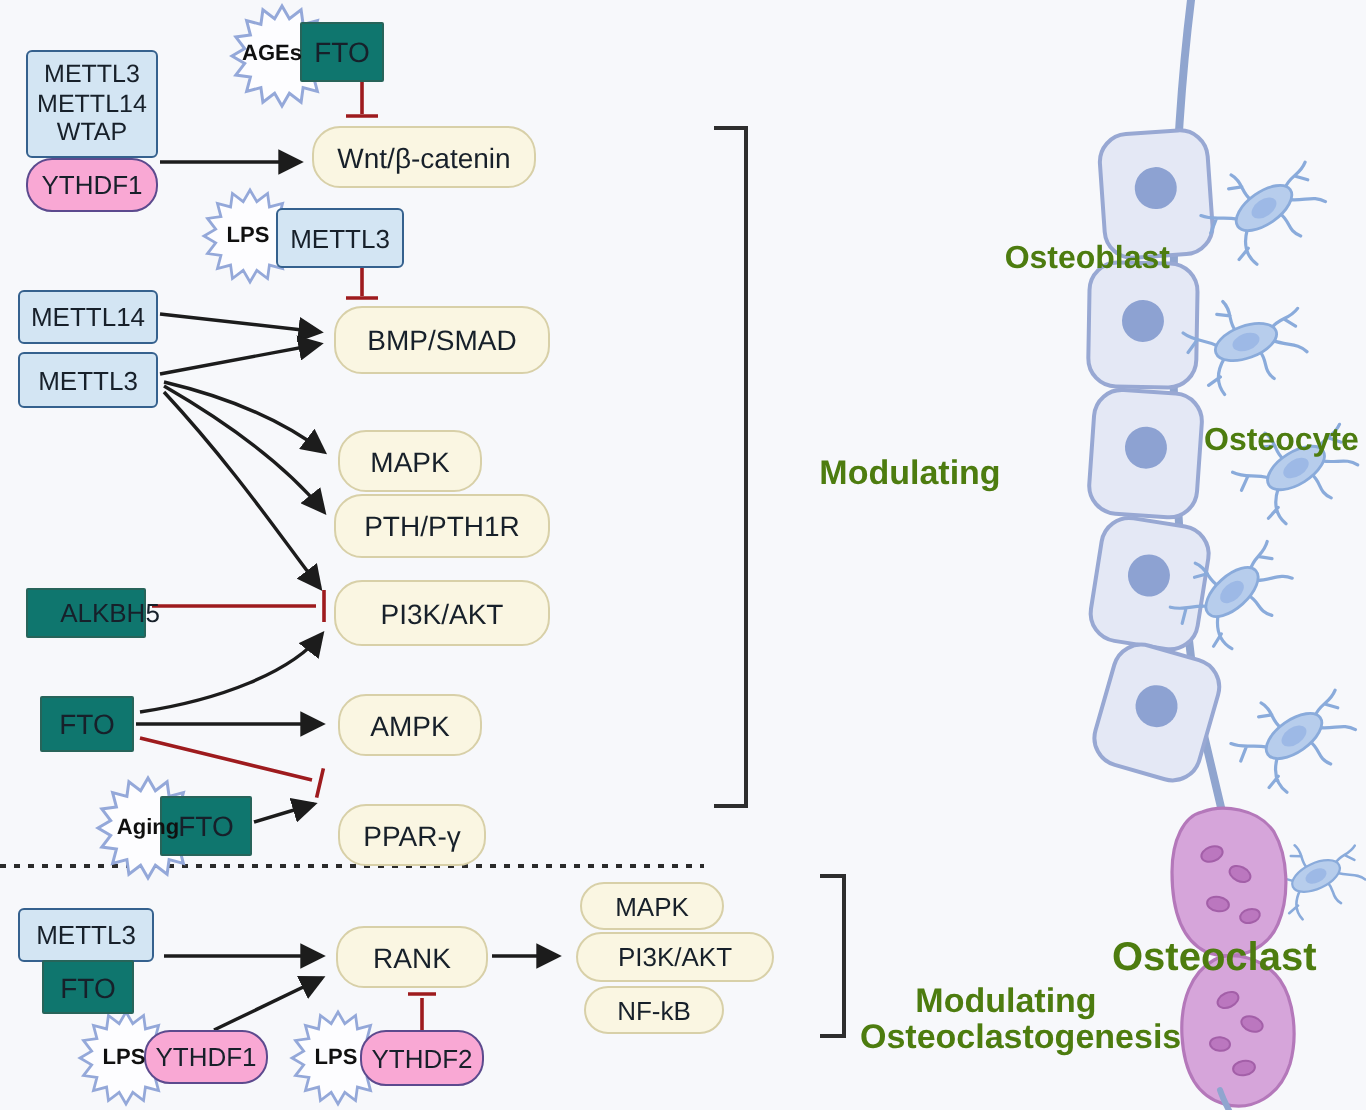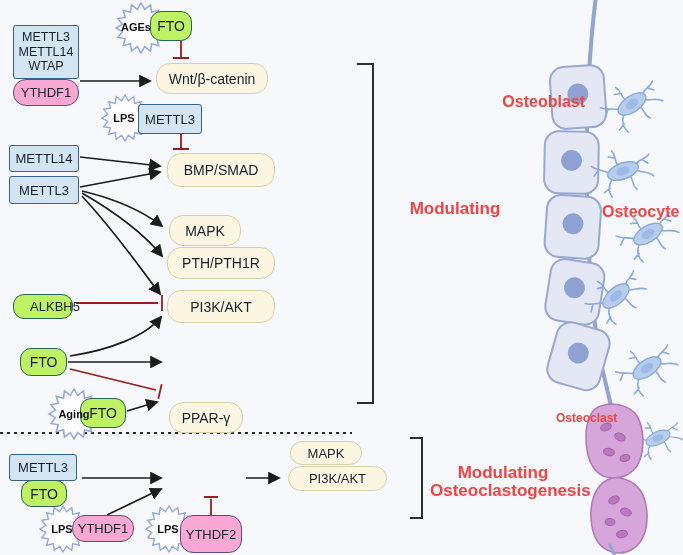--- a/index.html
+++ b/index.html
@@ -3,24 +3,24 @@
 <meta charset="utf-8">
 <style>
   html,body{margin:0;padding:0;}
   .stage{position:relative;width:683px;height:555px;background:#f7f8fb;
          font-family:"Liberation Sans",sans-serif;overflow:hidden;}
   .layer{position:absolute;left:0;top:0;z-index:1;}
   .node{position:absolute;display:flex;align-items:center;justify-content:center;
         box-sizing:border-box;z-index:2;font-size:13px;color:#17202a;white-space:nowrap;}
   .blue{background:#d3e5f3;border:1.8px solid #35618e;border-radius:3px;}
   .purple{background:#f9a8d4;border:1.8px solid #5c4a8e;border-radius:13px;}
-  .green{background:#bef264;border:1.8px solid #27645a;border-radius:11px;}
+  .green{background:#0f766e;border:1.8px solid #27645a;border-radius:1px;}
   .cream{background:#faf6e2;border:1.6px solid #d8d0a8;border-radius:14px;font-size:14px;}
   .stack{flex-direction:column;line-height:1.18;font-size:12.5px;}
-  .lbl{position:absolute;z-index:3;font-weight:bold;color:#ef4444;line-height:1.05;}
+  .lbl{position:absolute;z-index:3;font-weight:bold;color:#4d7c0f;line-height:1.05;margin-top:28px;}
   .burst{position:absolute;z-index:3;font-weight:bold;font-size:11px;color:#101010;
          text-align:center;}
 </style>
 </head>
 <body>
 
 <div class="stage">
 
   <svg class="layer" width="683" height="555" viewBox="0 0 683 555">
     <defs>
@@ -140,45 +140,48 @@
   <div class="node blue" style="left:9px;top:176px;width:70px;height:28px;">METTL3</div>
 
   <div class="node cream" style="left:167px;top:153px;width:108px;height:34px;">BMP/SMAD</div>
   <div class="node cream" style="left:169px;top:215px;width:72px;height:31px;">MAPK</div>
   <div class="node cream" style="left:167px;top:247px;width:108px;height:32px;text-align:right;">PTH/PTH1R</div>
   <div class="node cream" style="left:167px;top:290px;width:108px;height:33px;">PI3K/AKT</div>
 
   <div class="node green" style="left:13px;top:294px;width:60px;height:25px;padding-left:24px;">ALKBH5</div>
   <div class="node green" style="left:20px;top:348px;width:47px;height:28px;font-size:14px;">FTO</div>
 
+  <div class="node cream" style="left:169px;top:347px;width:72px;height:31px;">AMPK</div>
   <div class="node cream" style="left:169px;top:402px;width:74px;height:31px;">PPAR-γ</div>
 
   <div class="node green" style="left:80px;top:398px;width:46px;height:30px;font-size:14px;">FTO</div>
 
   <div class="node blue" style="left:9px;top:454px;width:68px;height:27px;">METTL3</div>
   <div class="node green" style="left:21px;top:480px;width:46px;height:27px;font-size:14px;">FTO</div>
 
+  <div class="node cream" style="left:168px;top:463px;width:76px;height:31px;">RANK</div>
 
   <div class="node purple" style="left:72px;top:515px;width:62px;height:27px;">YTHDF1</div>
-  <div class="node purple" style="left:180px;top:515px;width:62px;height:38px;">YTHDF2</div>
+  <div class="node purple" style="left:180px;top:515px;width:62px;height:28px;">YTHDF2</div>
 
   <div class="node cream" style="left:290px;top:441px;width:72px;height:24px;font-size:13px;">MAPK</div>
   <div class="node cream" style="left:288px;top:466px;width:99px;height:25px;font-size:13px;">PI3K/AKT</div>
+  <div class="node cream" style="left:292px;top:493px;width:70px;height:24px;font-size:13px;">NF-kB</div>
 
   <div class="burst" style="left:118px;top:21px;width:36px;">AGEs</div>
   <div class="burst" style="left:108px;top:112px;width:32px;">LPS</div>
   <div class="burst" style="left:53px;top:408px;width:42px;">Aging</div>
   <div class="burst" style="left:46px;top:523px;width:32px;">LPS</div>
   <div class="burst" style="left:152px;top:523px;width:32px;">LPS</div>
 
   <div class="lbl" style="left:380px;top:200px;width:150px;font-size:17px;text-align:center;">
     <div>Modulating</div>
   </div>
   <div class="lbl" style="left:430px;top:464px;width:146px;font-size:17px;text-align:center;">
     <div>Modulating</div>
     <div>Osteoclastogenesis</div>
   </div>
 
   <div class="lbl" style="left:495px;top:94px;width:90px;font-size:16px;text-align:right;">Osteoblast</div>
-  <div class="lbl" style="left:602px;top:204px;width:78px;font-size:16px;">Osteocyte</div>
-  <div class="lbl" style="left:556px;top:412px;width:82px;font-size:12px;">Osteoclast</div>
+  <div class="lbl" style="left:602px;top:185px;width:78px;font-size:16px;">Osteocyte</div>
+  <div class="lbl" style="left:556px;top:441px;width:82px;font-size:20px;">Osteoclast</div>
 
 </div>
 
 </body></html>

